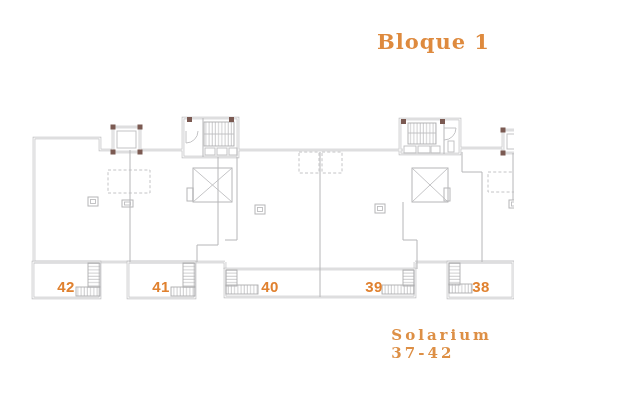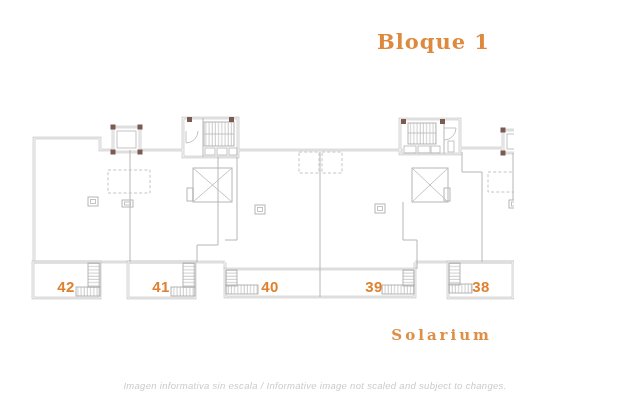--- a/index.html
+++ b/index.html
@@ -172,17 +172,17 @@
     <text class="unum" text-anchor="middle" x="66" y="292">42</text>
     <text class="unum" text-anchor="middle" x="161" y="292">41</text>
     <text class="unum" text-anchor="middle" x="270" y="292">40</text>
     <text class="unum" text-anchor="middle" x="374" y="292">39</text>
     <text class="unum" text-anchor="middle" x="481" y="292">38</text>
     <text class="unum" text-anchor="middle" x="574" y="292">37</text>
   </svg>
 
   <div class="solarium">
     <div>Solarium</div>
+    <div>37-42</div>
   </div>
 
-  <div class="disclaimer">Imagen informativa sin escala / Informative image not scaled and subject to changes.</div>
 
 </div>
 
 </body></html>

